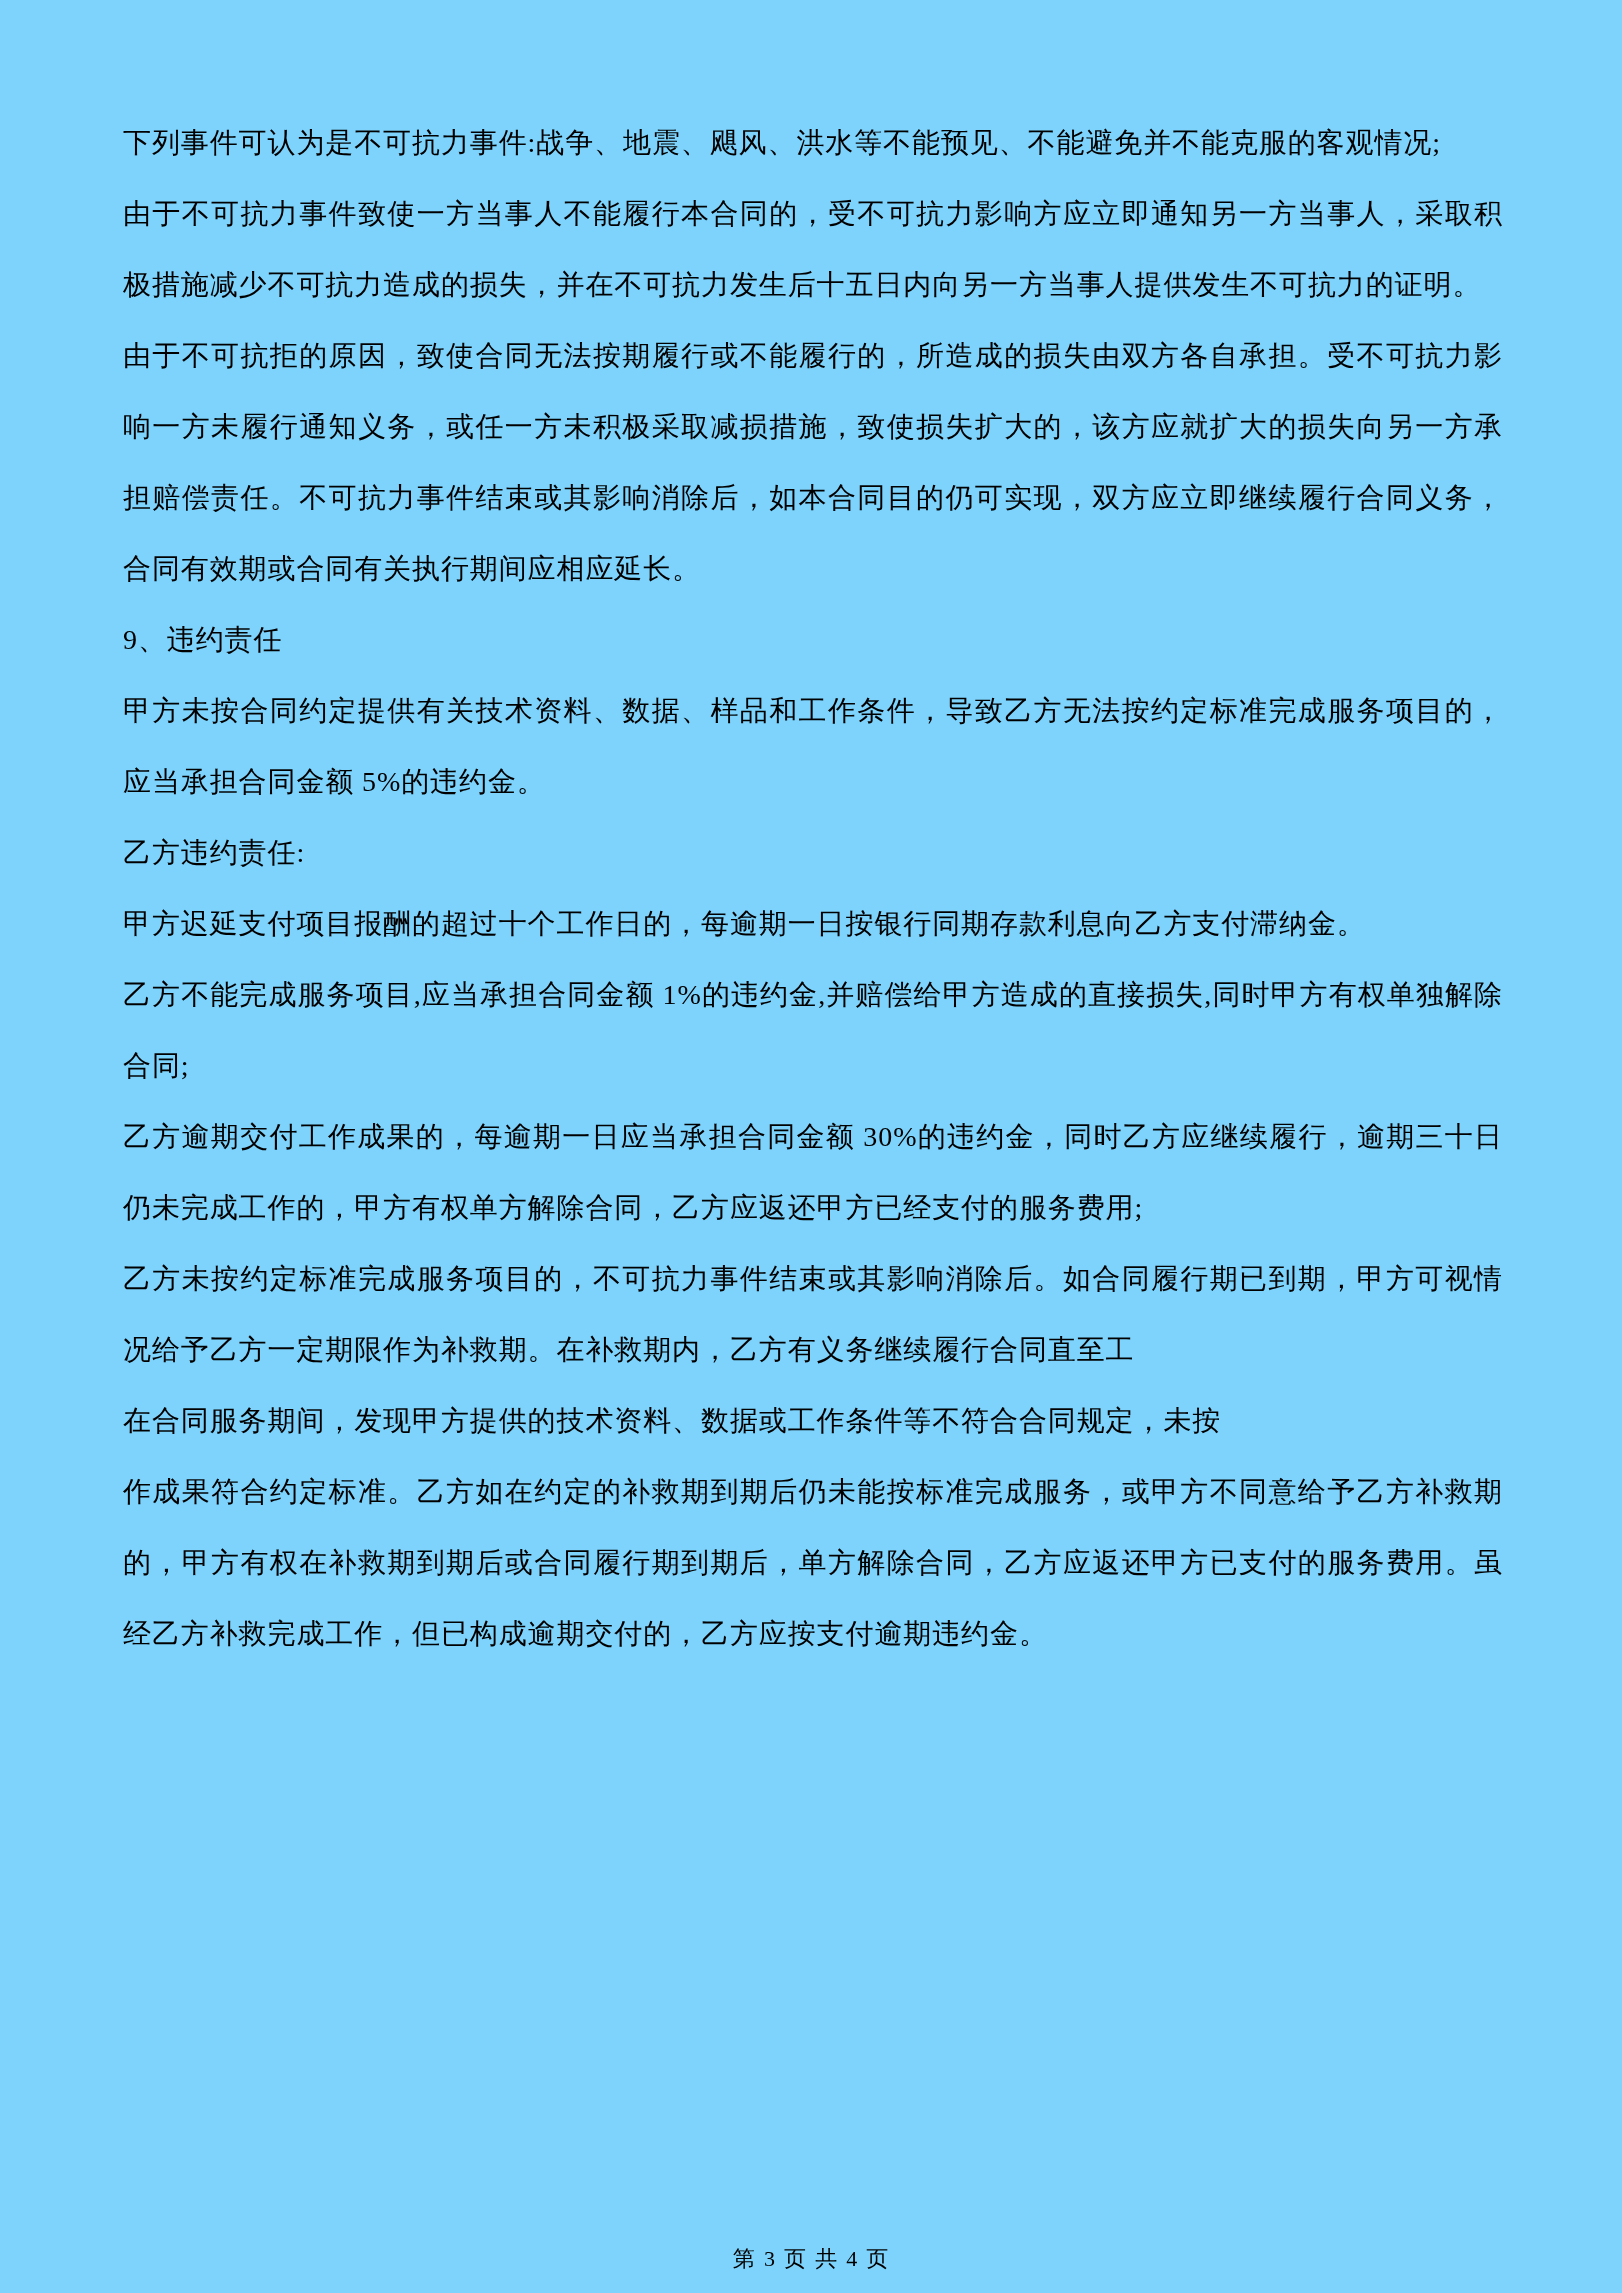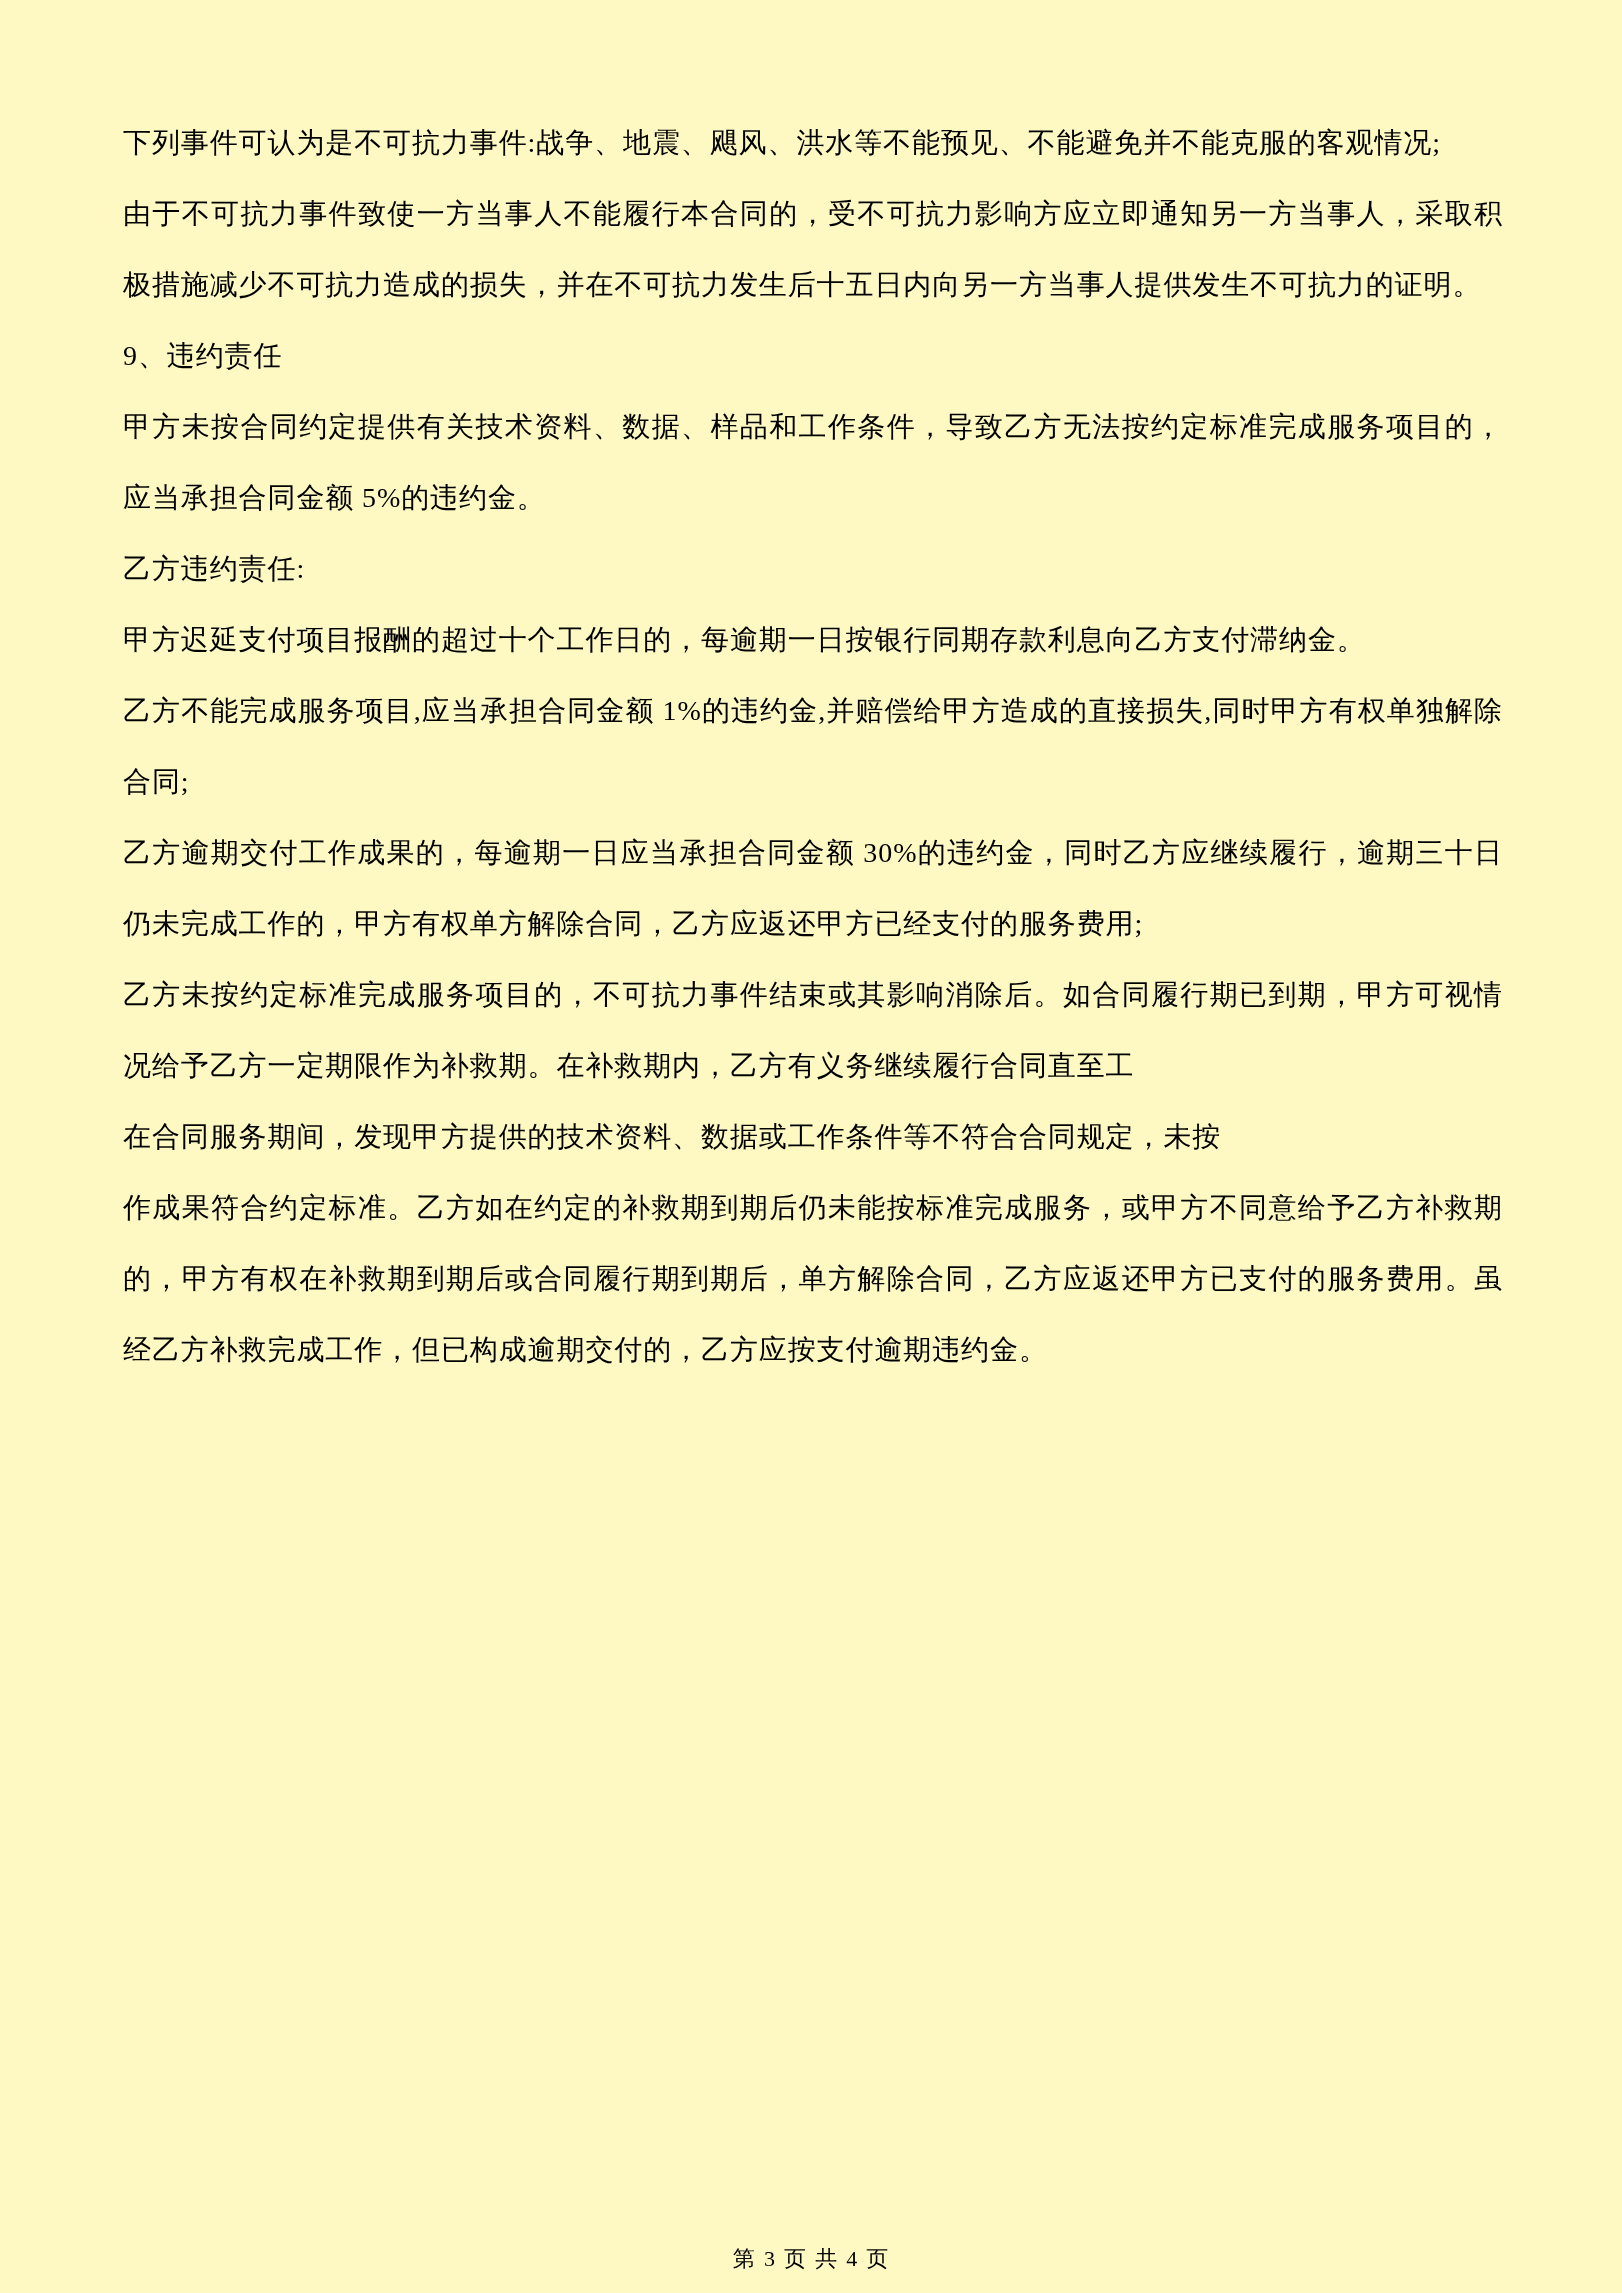--- a/index.html
+++ b/index.html
@@ -4,21 +4,21 @@
 <style>
   html, body {
     margin: 0;
     padding: 0;
     background: #ffffff;
   }
   .page {
     position: relative;
     width: 1623px;
     height: 2294px;
-    background: #fef9c3;
+    background: #7dd3fc;
     font-family: "Liberation Serif", "DejaVu Serif", serif;
     color: #000000;
     box-sizing: border-box;
     overflow: hidden;
   }
   .content {
     position: absolute;
     top: 107px;
     left: 123px;
     width: 1380px;
@@ -45,20 +45,21 @@
     margin-top: 16px;
   }
 </style>
 </head>
 <body>
 
 <div class="page">
   <div class="content" id="paragraph-container">
       <p>下列事件可认为是不可抗力事件:战争、地震、飓风、洪水等不能预见、不能避免并不能克服的客观情况;</p>
       <p>由于不可抗力事件致使一方当事人不能履行本合同的，受不可抗力影响方应立即通知另一方当事人，采取积极措施减少不可抗力造成的损失，并在不可抗力发生后十五日内向另一方当事人提供发生不可抗力的证明。</p>
+      <p>由于不可抗拒的原因，致使合同无法按期履行或不能履行的，所造成的损失由双方各自承担。受不可抗力影响一方未履行通知义务，或任一方未积极采取减损措施，致使损失扩大的，该方应就扩大的损失向另一方承担赔偿责任。不可抗力事件结束或其影响消除后，如本合同目的仍可实现，双方应立即继续履行合同义务，合同有效期或合同有关执行期间应相应延长。</p>
       <p>9、违约责任</p>
       <p>甲方未按合同约定提供有关技术资料、数据、样品和工作条件，导致乙方无法按约定标准完成服务项目的，应当承担合同金额 5%的违约金。</p>
       <p>乙方违约责任:</p>
       <p>甲方迟延支付项目报酬的超过十个工作日的，每逾期一日按银行同期存款利息向乙方支付滞纳金。</p>
       <p>乙方不能完成服务项目,应当承担合同金额 1%的违约金,并赔偿给甲方造成的直接损失,同时甲方有权单独解除合同;</p>
       <p>乙方逾期交付工作成果的，每逾期一日应当承担合同金额 30%的违约金，同时乙方应继续履行，逾期三十日仍未完成工作的，甲方有权单方解除合同，乙方应返还甲方已经支付的服务费用;</p>
       <p>乙方未按约定标准完成服务项目的，不可抗力事件结束或其影响消除后。如合同履行期已到期，甲方可视情况给予乙方一定期限作为补救期。在补救期内，乙方有义务继续履行合同直至工</p>
       <p>在合同服务期间，发现甲方提供的技术资料、数据或工作条件等不符合合同规定，未按</p>
       <p>作成果符合约定标准。乙方如在约定的补救期到期后仍未能按标准完成服务，或甲方不同意给予乙方补救期的，甲方有权在补救期到期后或合同履行期到期后，单方解除合同，乙方应返还甲方已支付的服务费用。虽经乙方补救完成工作，但已构成逾期交付的，乙方应按支付逾期违约金。</p>
     </div>

